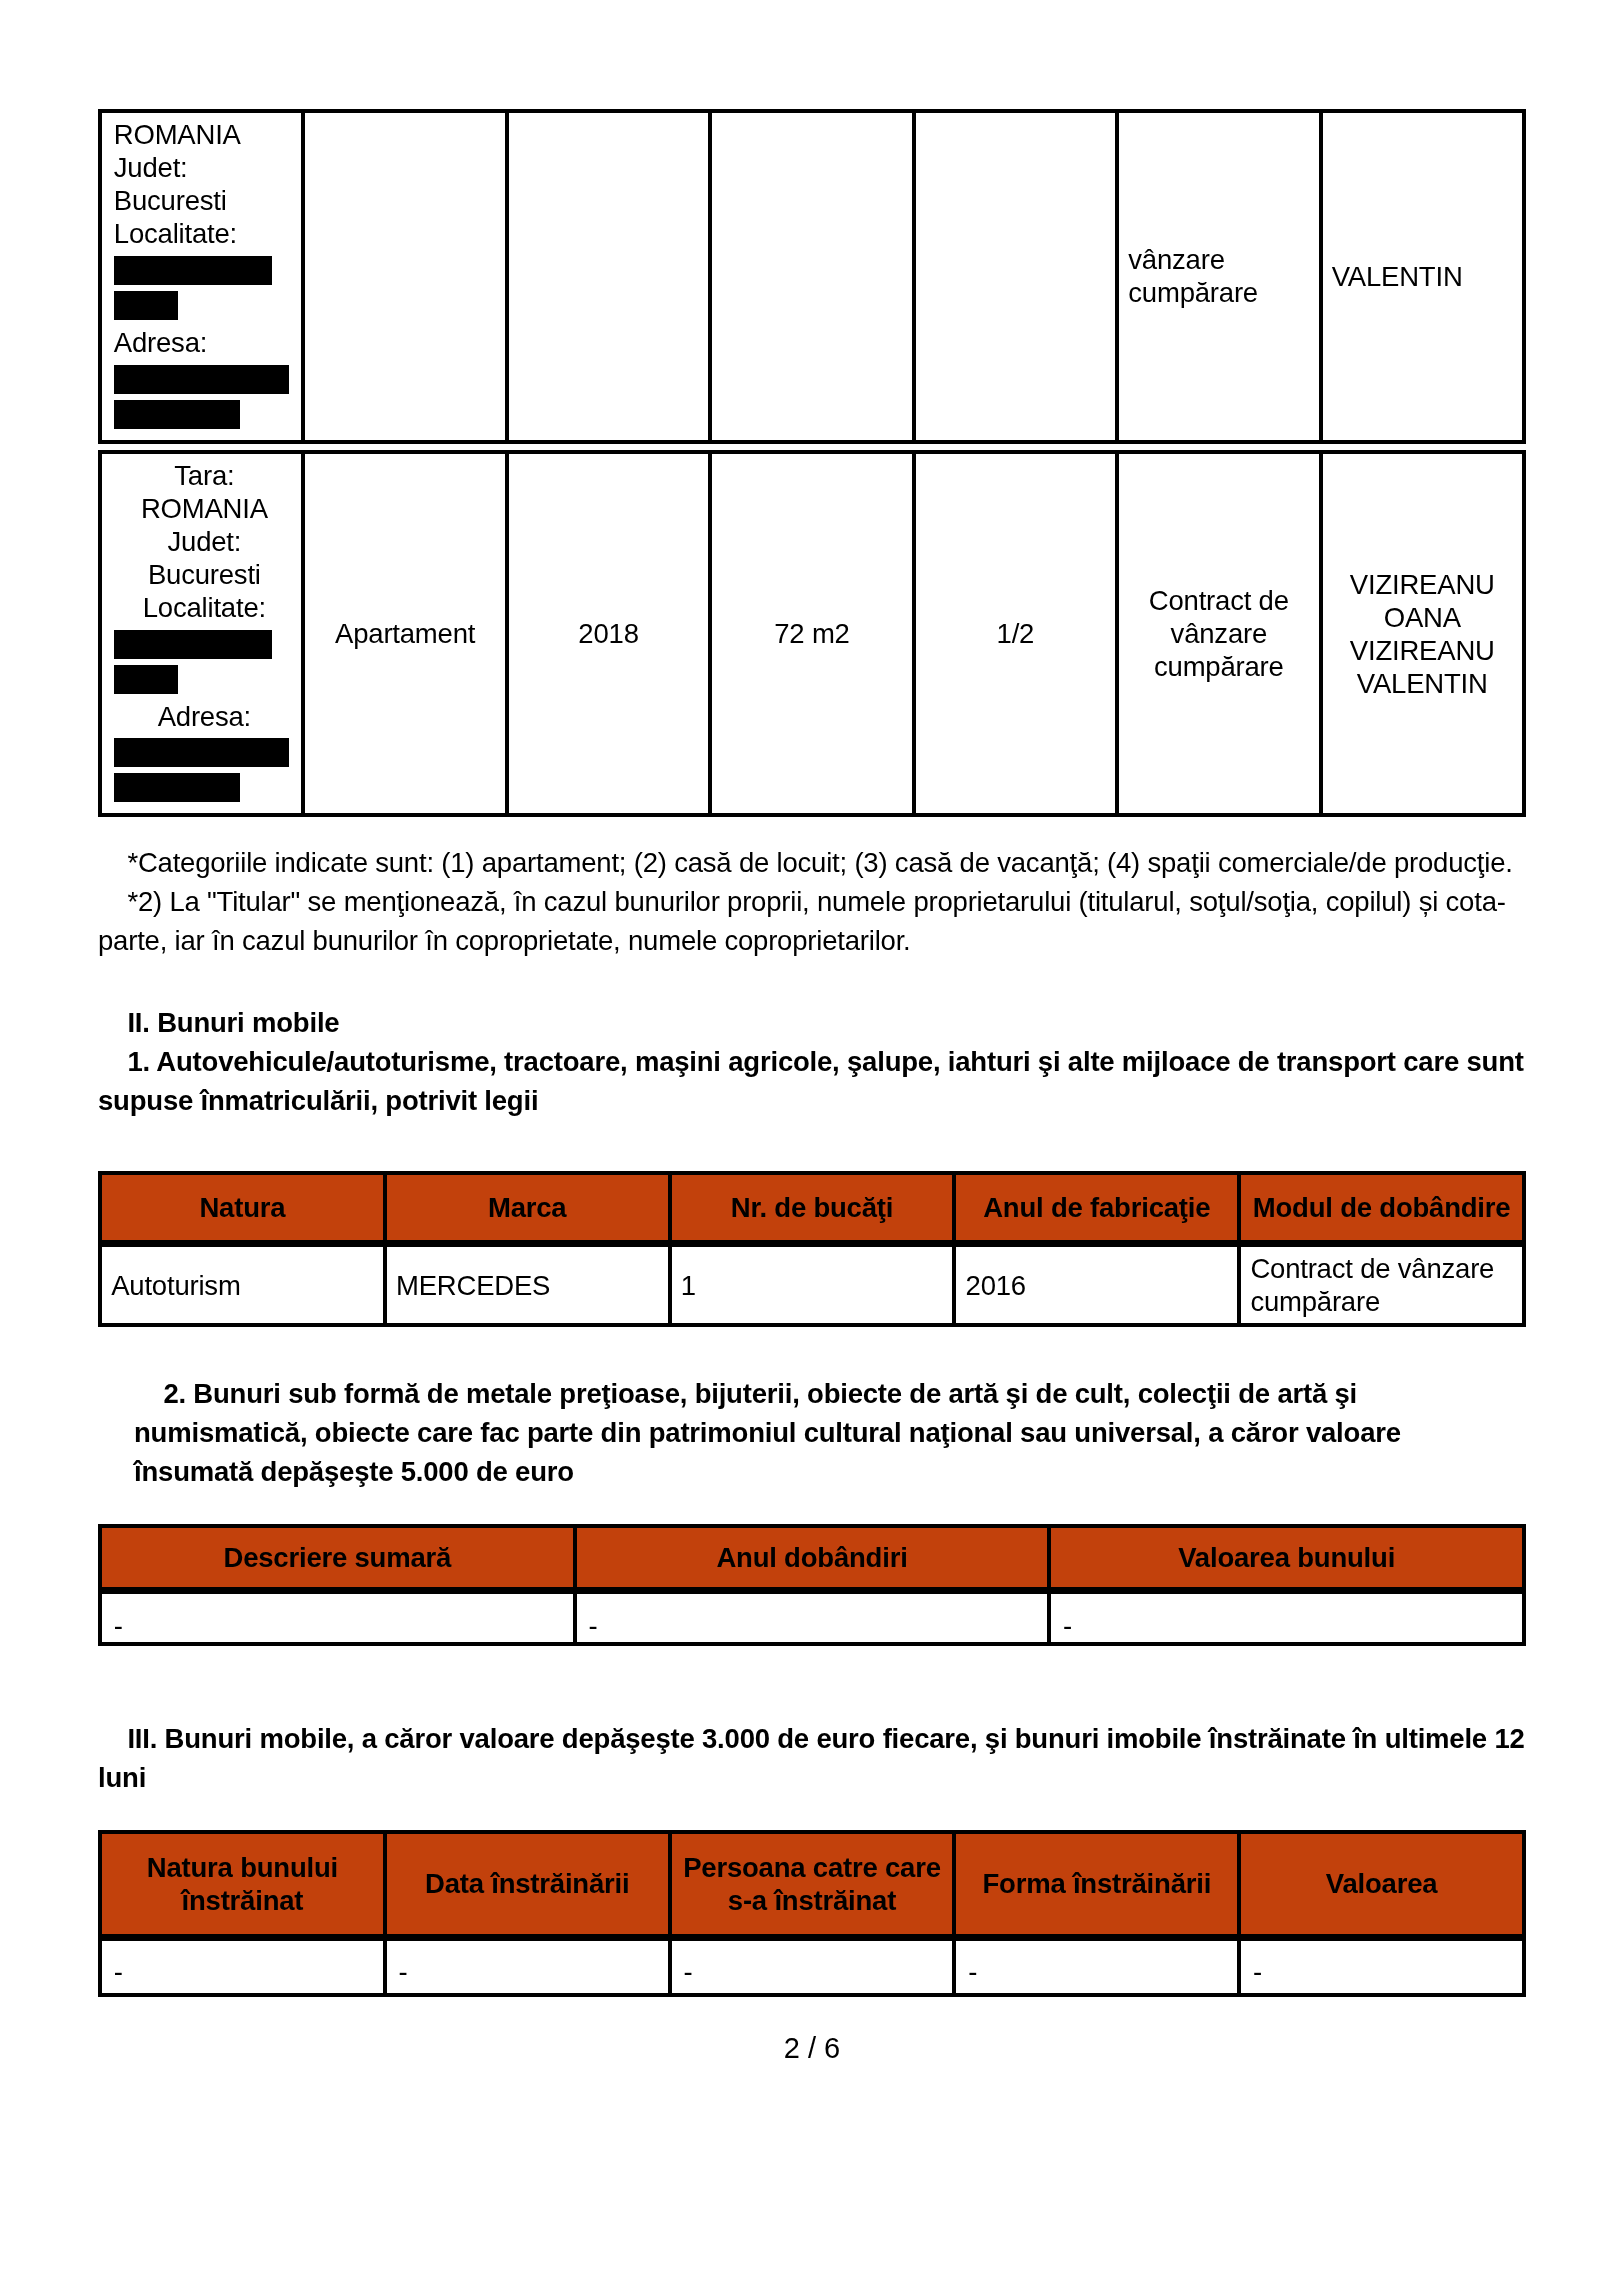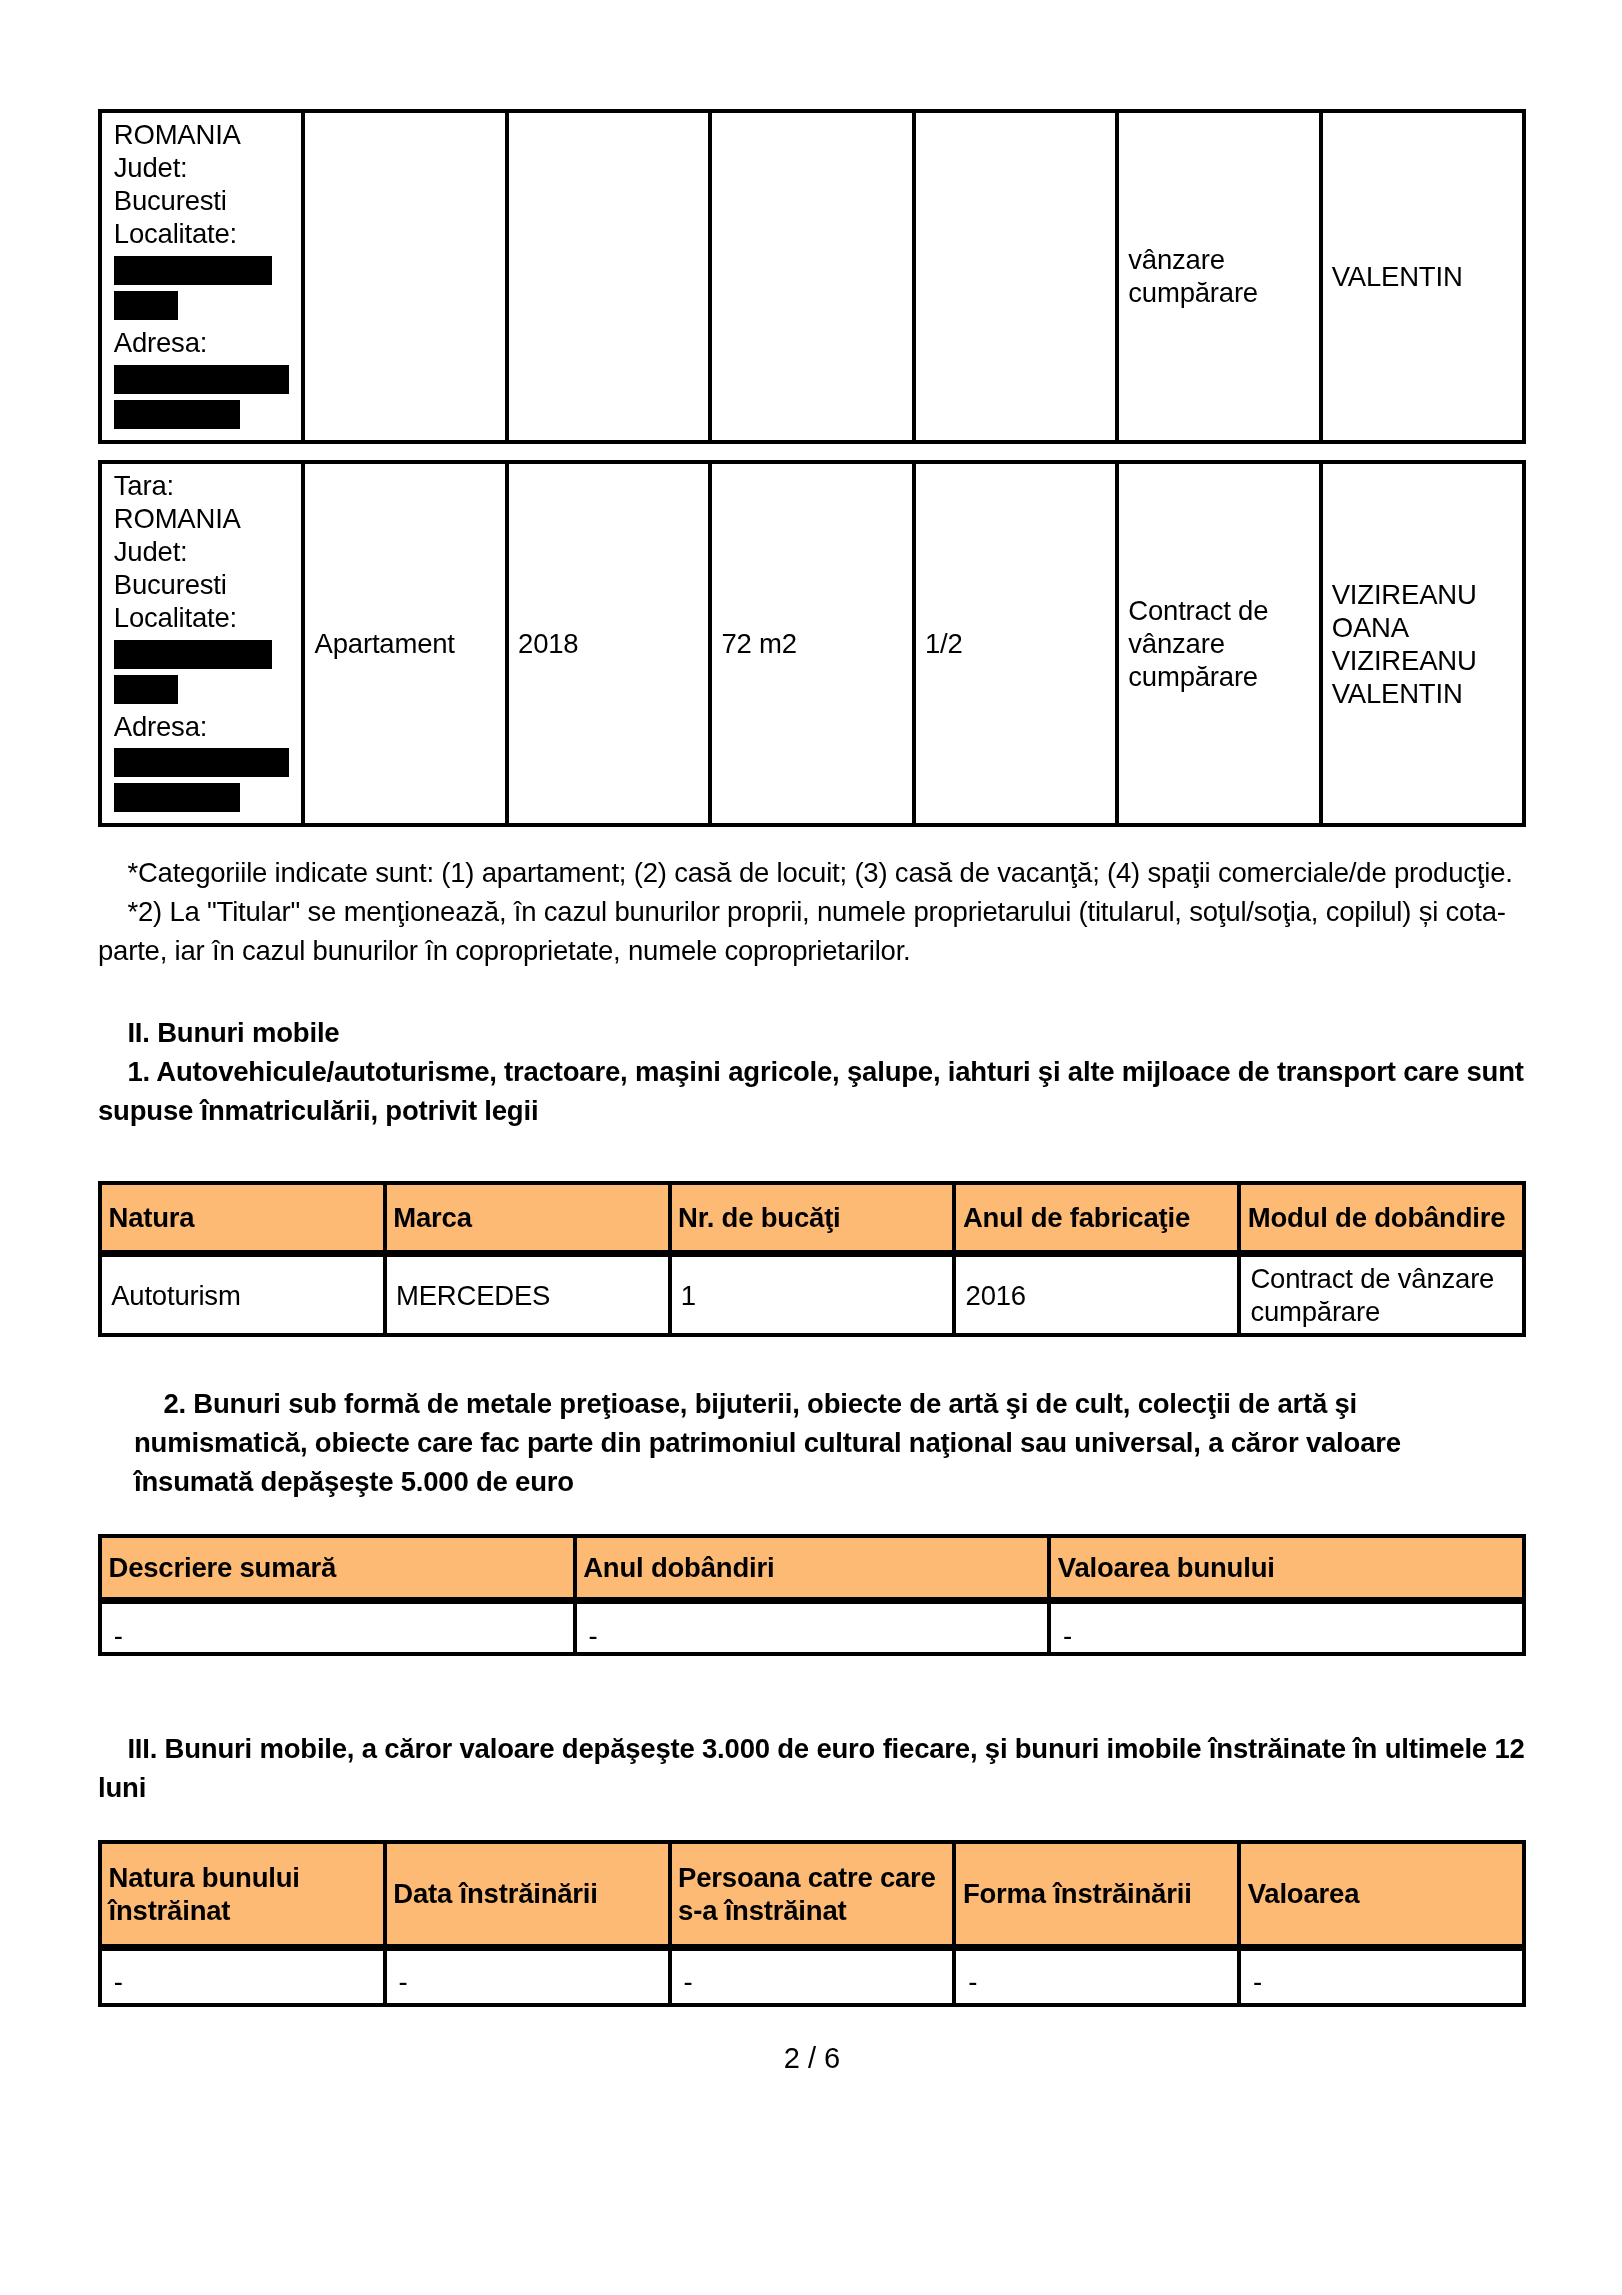--- a/index.html
+++ b/index.html
@@ -12,40 +12,40 @@
   .page-content { position:absolute; left:98px; top:109px; width:1428px; }
 
   
   table { width:100%; border-collapse:collapse; table-layout:fixed; }
   table, th, td { border:4.6px solid #000; }
   td, th { line-height:33px; }
 
   
   .prop-table td { vertical-align:middle; padding:6.5px 9.2px; }
   .prop-table td.addr-cell { vertical-align:top; padding:5.2px 6.5px 5.2px 11.8px; }
-  .prop-table2 { margin-top:16px; }
+  .prop-table2 { margin-top:6px;text-align:center; }
   .redact { background:#000; height:29px; margin:5.9px 0; }
   .rw1 { width:158px; } .rw2 { width:64px; } .rw3 { width:175px; } .rw4 { width:126px; }
 
   
   .footnotes { margin-top:26px; }
   .footnotes p, .para p { text-indent:29.4px; line-height:39px; }
   .heading-block { margin-top:43px; }
   .heading-block p { font-weight:bold; text-indent:29.4px; line-height:39px; }
   .sub2-block { margin-top:47px; }
   .sub2-block p { font-weight:bold; text-indent:29.4px; line-height:39px;margin-left:36px; }
   .note-block { margin-top:39px; }
   .note-block p { text-indent:29.4px; line-height:39px; }
   .heading3-block { margin-top:73px; }
   .heading3-block p { font-weight:bold; text-indent:29.4px; line-height:39px; }
 
   
   .hdr-table { margin-top:51px; }
   .hdr-table th {
-    background:#fdba74; font-weight:bold; text-align:left;
+    background:#c2410c; font-weight:bold; text-align:center;
     vertical-align:middle; padding:15.7px 6.5px; border-bottom-width:7.2px;
   }
   .hdr-table td { vertical-align:middle; padding:5.2px 9.2px; }
   .vehicles-table tbody td { height:77px; }
 
   .valuables-table { margin-top:33px; }
   .valuables-table th { padding:13px 6.5px; }
   .valuables-table tbody td { height:51px; vertical-align:top; padding:14.4px 0 0 11.8px; }
 
   .alienated-table { margin-top:33px; }

